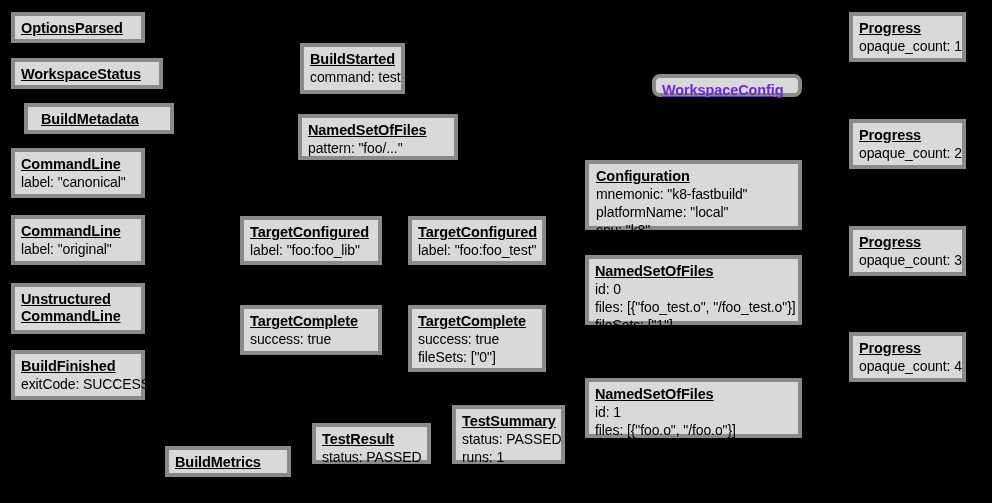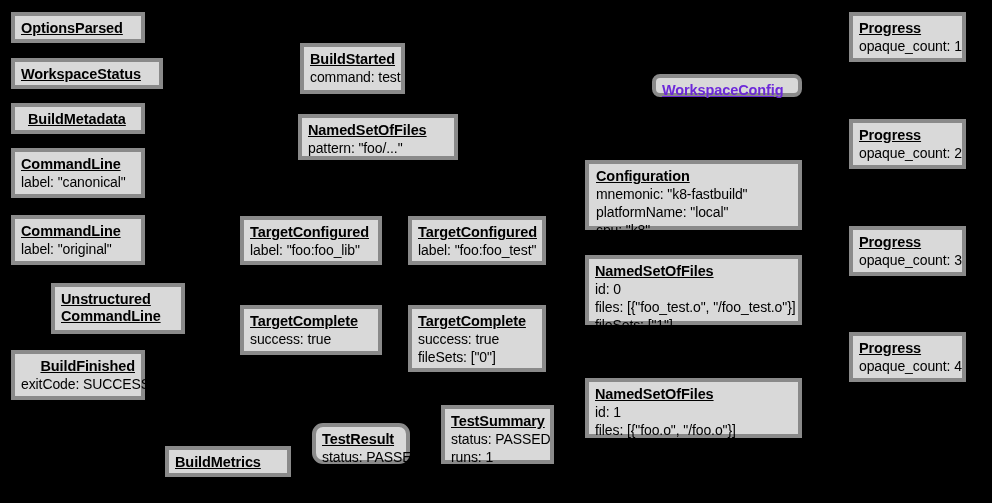--- a/index.html
+++ b/index.html
@@ -49,40 +49,40 @@
 </head>
 <body>
 
 <div id="canvas" style="background: rgb(0, 0, 0);">
     <div class="node" style="left: 11px; top: 12px; width: 134px; height: 31px; background: rgb(217, 217, 217); border-color: rgb(138, 138, 138); color: rgb(0, 0, 0);">
       <span class="node-title">OptionsParsed</span>
     </div>
     <div class="node" style="left: 11px; top: 58px; width: 152px; height: 31px; background: rgb(217, 217, 217); border-color: rgb(138, 138, 138); color: rgb(0, 0, 0);">
       <span class="node-title">WorkspaceStatus</span>
     </div>
-    <div class="node" style="left: 11px; top: 103px; width: 134px; height: 31px; background: rgb(217, 217, 217); border-color: rgb(138, 138, 138); color: rgb(0, 0, 0); padding-left: 13px;">
+    <div class="node" style="left: 24px; top: 103px; width: 150px; height: 31px; background: rgb(217, 217, 217); border-color: rgb(138, 138, 138); color: rgb(0, 0, 0); padding-left: 13px;">
       <span class="node-title">BuildMetadata</span>
     </div>
     <div class="node" style="left: 11px; top: 148px; width: 134px; height: 50px; background: rgb(217, 217, 217); border-color: rgb(138, 138, 138); color: rgb(0, 0, 0);">
       <span class="node-title">CommandLine</span>
       <span class="node-fields">
         <span class="node-field">label: "canonical"</span>
       </span>
     </div>
     <div class="node" style="left: 11px; top: 215px; width: 134px; height: 50px; background: rgb(217, 217, 217); border-color: rgb(138, 138, 138); color: rgb(0, 0, 0);">
       <span class="node-title">CommandLine</span>
       <span class="node-fields">
         <span class="node-field">label: "original"</span>
       </span>
     </div>
-    <div class="node" style="left: 11px; top: 283px; width: 134px; height: 51px; background: rgb(217, 217, 217); border-color: rgb(138, 138, 138); color: rgb(0, 0, 0); margin-left: 40px;">
+    <div class="node" style="left: 11px; top: 283px; width: 134px; height: 51px; background: rgb(217, 217, 217); border-color: rgb(138, 138, 138); color: rgb(0, 0, 0);">
       <span class="node-title">Unstructured
 CommandLine</span>
     </div>
-    <div class="node" style="left: 11px; top: 350px; width: 134px; height: 50px; background: rgb(217, 217, 217); border-color: rgb(138, 138, 138); color: rgb(0, 0, 0); text-align: right;">
+    <div class="node" style="left: 11px; top: 350px; width: 134px; height: 50px; background: rgb(217, 217, 217); border-color: rgb(138, 138, 138); color: rgb(0, 0, 0);">
       <span class="node-title">BuildFinished</span>
       <span class="node-fields">
         <span class="node-field">exitCode: SUCCESS</span>
       </span>
     </div>
     <div class="node" style="left: 165px; top: 446px; width: 126px; height: 31px; background: rgb(217, 217, 217); border-color: rgb(138, 138, 138); color: rgb(0, 0, 0);">
       <span class="node-title">BuildMetrics</span>
     </div>
     <div class="node" style="left: 300px; top: 11px; width: 105px; height: 51px; background: rgb(217, 217, 217); border-color: rgb(138, 138, 138); color: rgb(0, 0, 0); margin-top: 32px;">
       <span class="node-title">BuildStarted</span>
@@ -114,27 +114,27 @@
         <span class="node-field">success: true</span>
       </span>
     </div>
     <div class="node" style="left: 408px; top: 305px; width: 138px; height: 67px; background: rgb(217, 217, 217); border-color: rgb(138, 138, 138); color: rgb(0, 0, 0);">
       <span class="node-title">TargetComplete</span>
       <span class="node-fields">
         <span class="node-field">success: true</span>
         <span class="node-field">fileSets: ["0"]</span>
       </span>
     </div>
-    <div class="node" style="left: 312px; top: 423px; width: 98px; height: 41px; background: rgb(217, 217, 217); border-color: rgb(138, 138, 138); color: rgb(0, 0, 0); border-radius: 11px;">
+    <div class="node" style="left: 312px; top: 423px; width: 119px; height: 41px; background: rgb(217, 217, 217); border-color: rgb(138, 138, 138); color: rgb(0, 0, 0);">
       <span class="node-title">TestResult</span>
       <span class="node-fields">
         <span class="node-field">status: PASSED</span>
       </span>
     </div>
-    <div class="node" style="left: 441px; top: 405px; width: 113px; height: 59px; background: rgb(217, 217, 217); border-color: rgb(138, 138, 138); color: rgb(0, 0, 0);">
+    <div class="node" style="left: 452px; top: 405px; width: 113px; height: 59px; background: rgb(217, 217, 217); border-color: rgb(138, 138, 138); color: rgb(0, 0, 0);">
       <span class="node-title">TestSummary</span>
       <span class="node-fields">
         <span class="node-field">status: PASSED</span>
         <span class="node-field">runs: 1</span>
       </span>
     </div>
     <div class="node" style="left: 652px; top: 74px; width: 150px; height: 23px; background: rgb(217, 217, 217); border-color: rgb(138, 138, 138); color: #6d28d9; border-radius: 8px;">
       <span class="node-title">WorkspaceConfig</span>
     </div>
     <div class="node" style="left: 585px; top: 160px; width: 217px; height: 70px; background: rgb(217, 217, 217); border-color: rgb(138, 138, 138); color: rgb(0, 0, 0); padding-left: 7px;">

